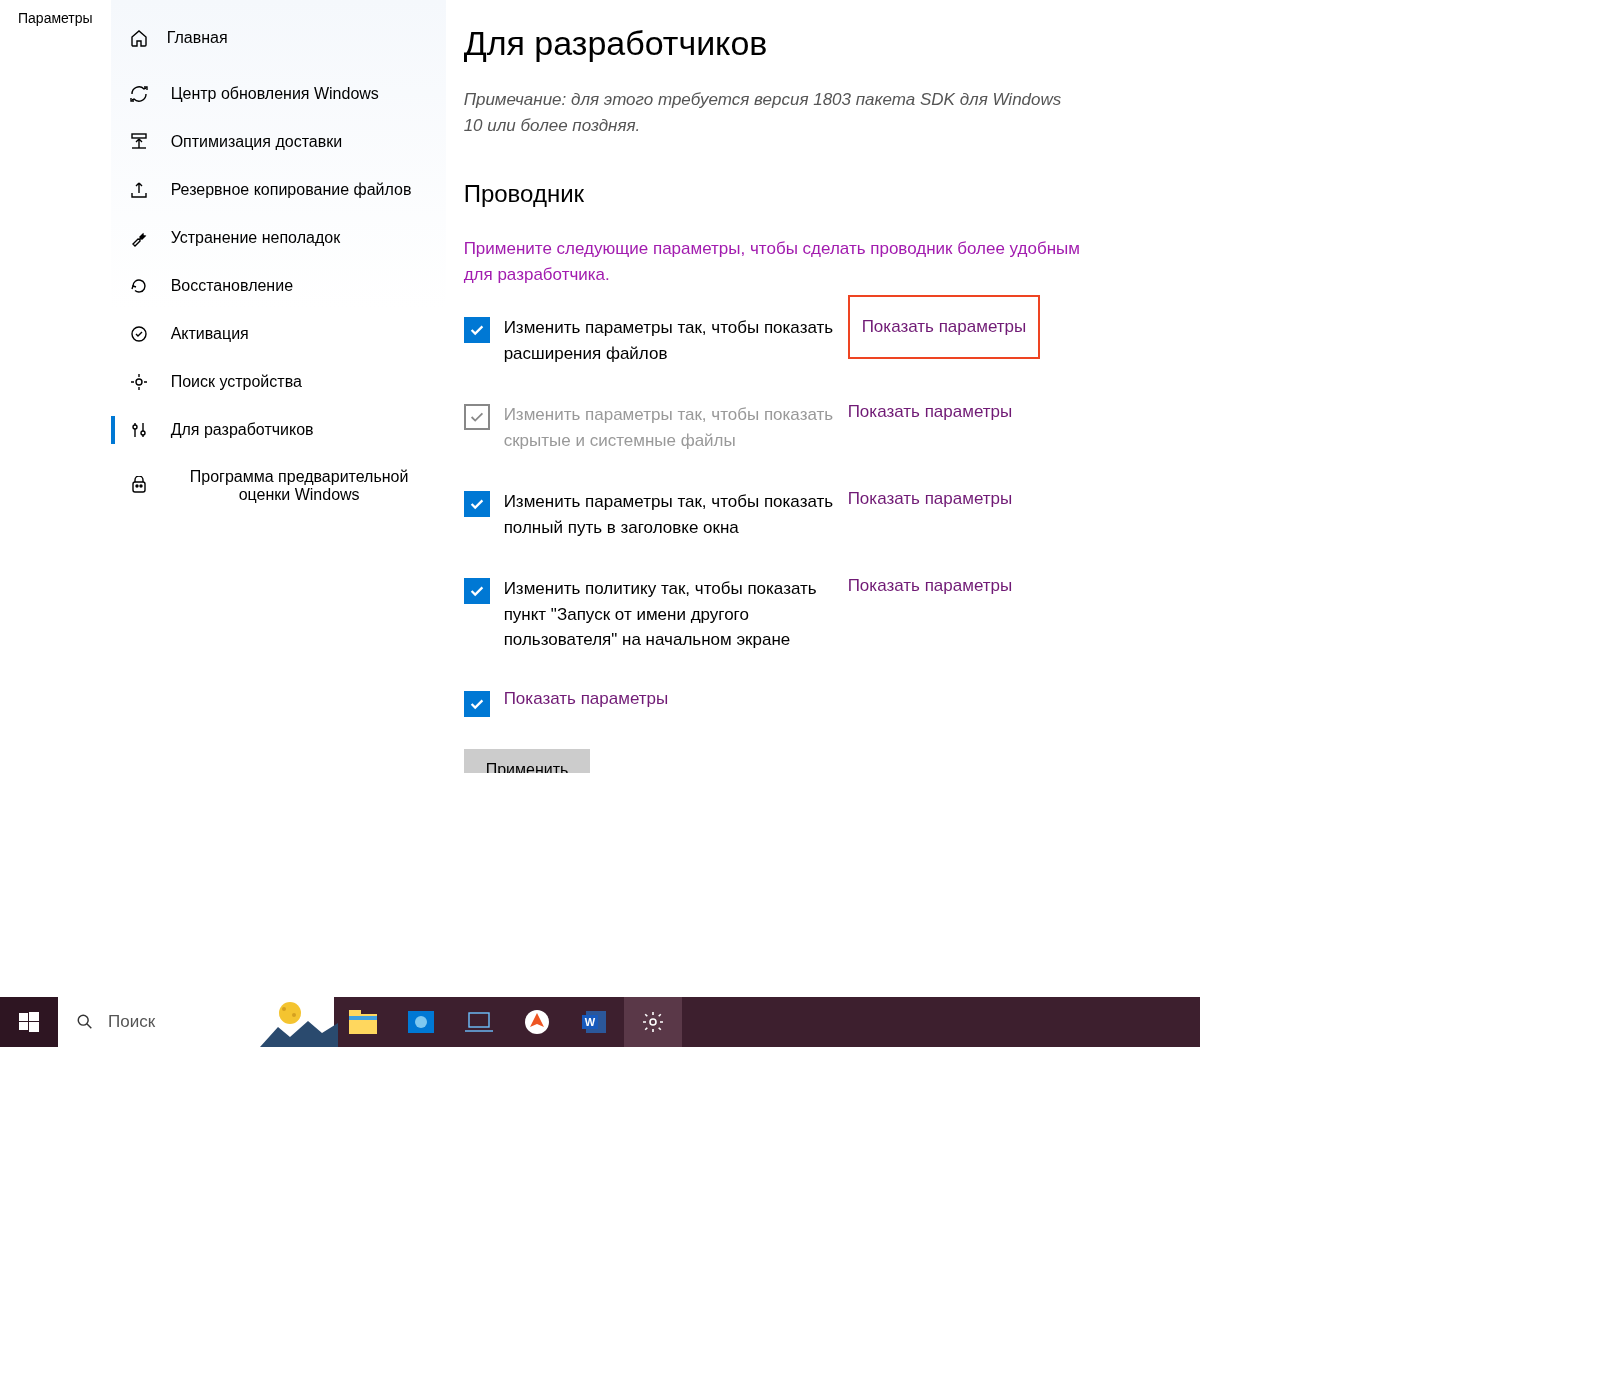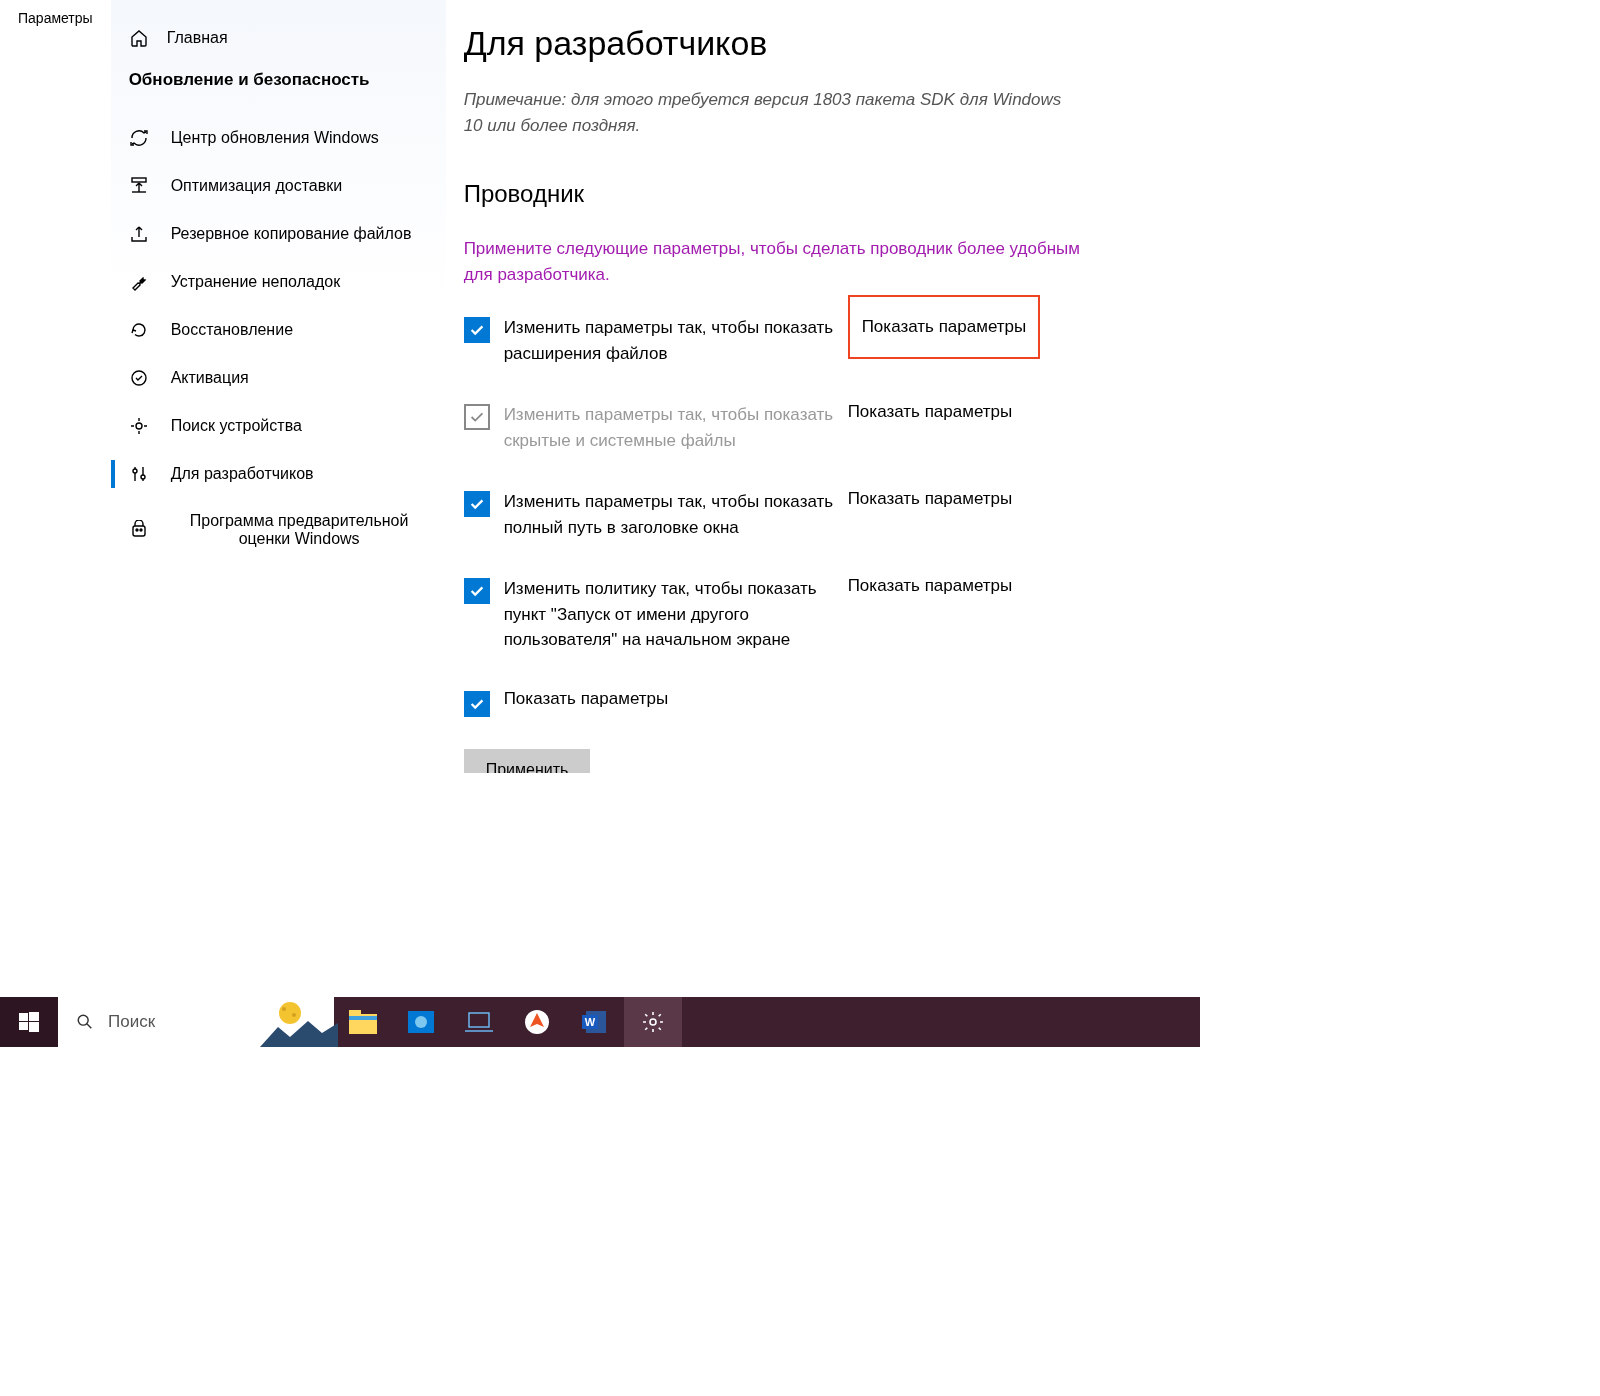--- a/index.html
+++ b/index.html
@@ -45,21 +45,21 @@
 .opt-row { display: flex; align-items: flex-start; gap: 14px; margin-bottom: 36px; }
 .chk {
   width: 26px; height: 26px; flex-shrink: 0; display: flex;
   align-items: center; justify-content: center; margin-top: 2px;
 }
 .chk.checked { background: #0078d4; }
 .chk.unchecked { border: 2px solid #888; background: #fff; }
 .chk svg { width: 18px; height: 18px; }
 .opt-label { flex: 1; font-size: 17px; line-height: 1.5; max-width: 330px; }
 .opt-label.disabled { color: #999; }
-.opt-link { font-size: 17px; color: #000000; cursor: pointer; white-space: nowrap; }
+.opt-link { font-size: 17px; color: #701a75; cursor: pointer; white-space: nowrap; }
 .opt-link.boxed { border: 2px solid #e42; padding: 20px 12px; margin-top: -20px; }
 .apply-btn {
   background: #ccc; border: none; padding: 12px 22px;
   font-size: 16px; cursor: pointer; margin-top: -4px;
 }
 .taskbar {
   position: absolute; bottom: 0; left: 0; right: 0; height: 50px;
   background: #3d1f2e; display: flex; align-items: stretch;
 }
 .start-btn { width: 58px; display: flex; align-items: center; justify-content: center; background: #2e1522; cursor: pointer; }
@@ -85,21 +85,20 @@
       <div class="home-row">
         <span class="ico">
           <svg viewBox="0 0 20 20" fill="none" stroke="#000" stroke-width="1.4">
               <path d="M3 9l7-6 7 6v8a1 1 0 0 1-1 1h-4v-5H8v5H4a1 1 0 0 1-1-1V9z"></path>
             </svg>
         </span>
         <span>Главная</span>
       </div>
 
 
-      <div class="section-title">Обновление и безопасность</div>
 
       <div id="nav-list">
           <div class="nav-item">
             <span class="ico">
               <svg viewBox="0 0 20 20" fill="none" stroke="#000" stroke-width="1.4">
                 <path d="M3 10a7 7 0 0 1 12-5l2-1M17 10a7 7 0 0 1-12 5l-2 1"></path>
                 <path d="M15 3h3v3M5 17H2v-3"></path>
               </svg>
             </span>
             <span>Центр обновления Windows</span>

